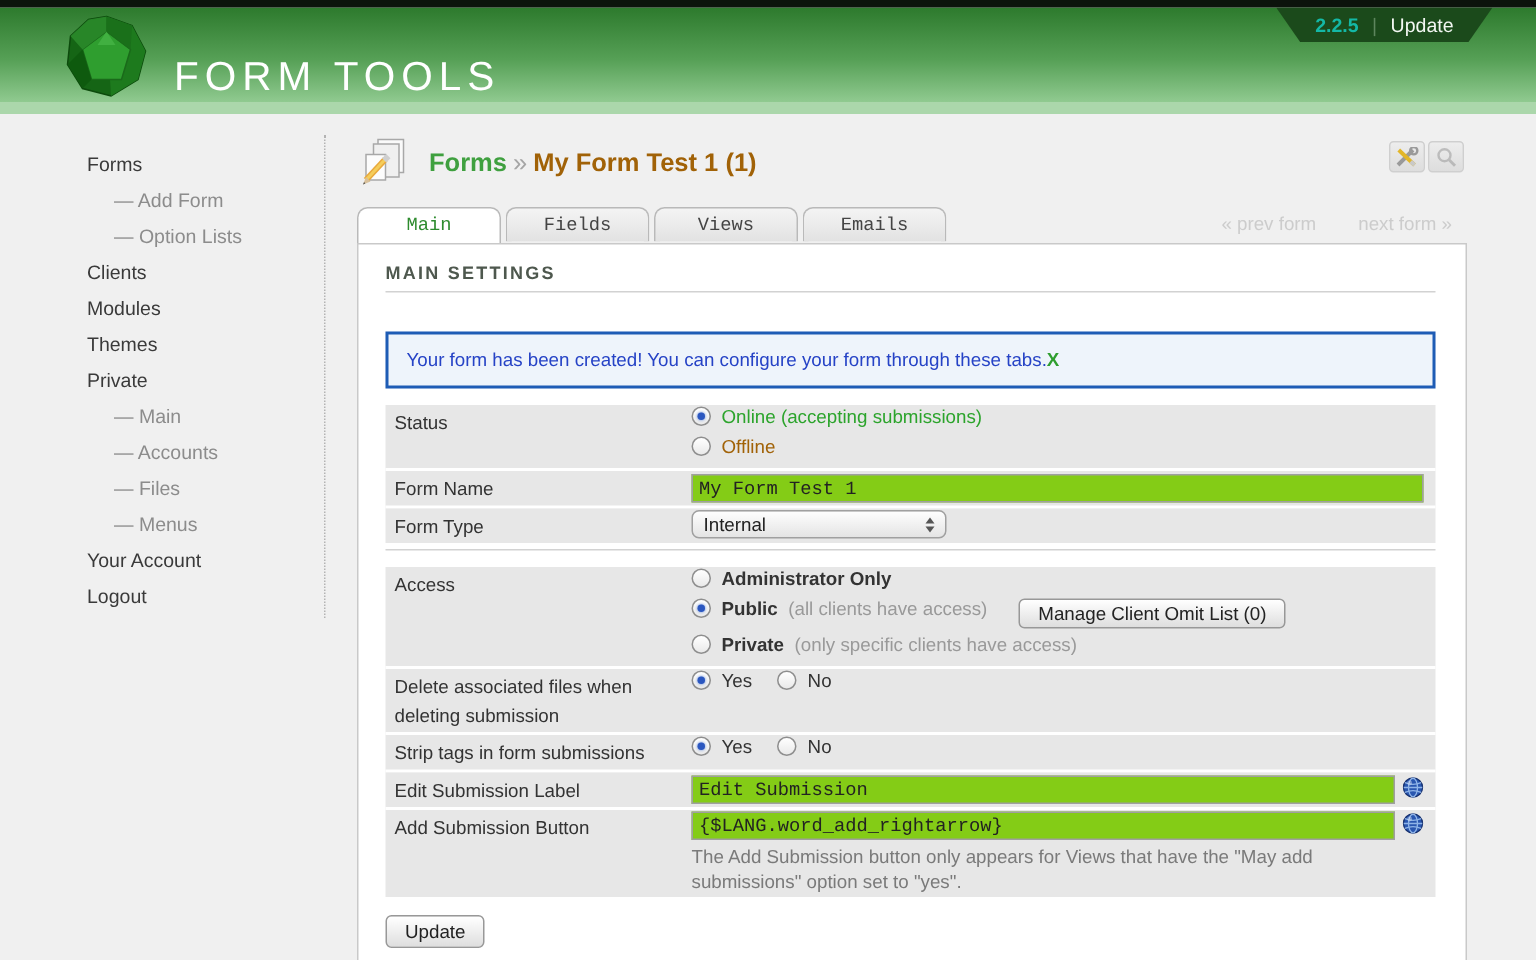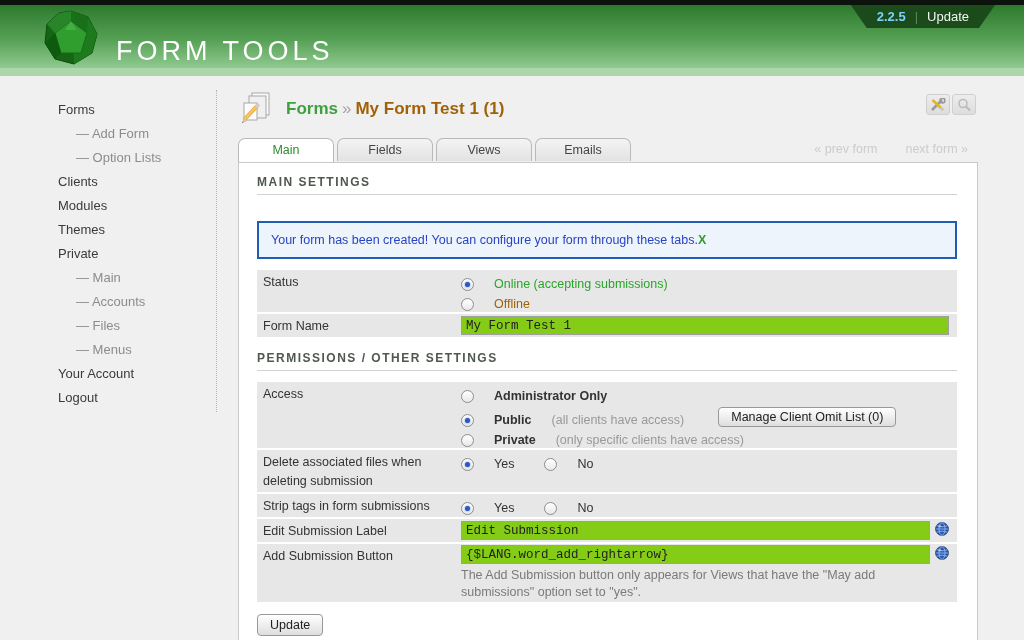--- a/index.html
+++ b/index.html
@@ -11,21 +11,21 @@
   
   .top-strip { position:absolute; top:0; left:0; width:1024px; height:5px; background:#0c130c; z-index:6; }
   .header { position:absolute; top:5px; left:0; width:1024px; height:63px;
     background:linear-gradient(180deg,#2d7a2d 0%,#56a056 55%,#90ca90 100%); }
   .header-band { position:absolute; top:68px; left:0; width:1024px; height:8px; background:#abd7ab; }
   .logo { position:absolute; left:42px; top:10px; display:flex; align-items:center; gap:16px; z-index:7; }
   .logo-text { color:#ffffff; font-size:27px; letter-spacing:4px; font-weight:normal;margin-top:24px; }
   .version-badge { position:absolute; top:5px; right:29px; height:23px; z-index:7;
     background:#1b4a1b; padding:0 26px; display:flex; align-items:center; gap:9px;
     clip-path:polygon(0 0,100% 0,calc(100% - 16px) 100%,16px 100%); }
-  .version-number { color:#7dd3fc; font-weight:bold; font-size:13px; }
+  .version-number { color:#14b8a6; font-weight:bold; font-size:13px; }
   .version-sep { color:#5d855d; font-size:13px; }
   .update-link { color:#f2f7f2; font-size:13px; cursor:pointer; }
   
   .sidebar { position:absolute; left:0; top:84px; width:217px; }
   .sidebar ul { list-style:none; margin-top:14px; }
   .sidebar li { height:24px; line-height:24px; font-size:13px; cursor:pointer; }
   .sidebar li.top { padding-left:58px; color:#3a3a3a; }
   .sidebar li.sub { padding-left:76px; color:#8c8c8c; }
   .sidebar-divider { position:absolute; left:216px; top:90px; height:322px; border-left:1px dotted #b3b3b3; }
   
@@ -37,39 +37,39 @@
   .crumb-sep { color:#a5a5a5; font-weight:normal; padding:0 4px; }
   .crumb-title { color:#a16207; }
   .icon-buttons { position:absolute; right:2px; top:10px; display:flex; gap:2px; }
   .icon-btn { width:24px; height:21px; border:1px solid #cfcfcf; border-radius:3px;
     background:linear-gradient(#ededed,#dddddd); display:flex; align-items:center; justify-content:center; cursor:pointer; }
   
   .tab-row { position:relative; height:24px; z-index:2; }
   .tabs { display:flex; gap:3px; }
   .tab { width:96px; height:23px; line-height:22px; text-align:center; font-size:12.5px; color:#444;
     background:linear-gradient(#f4f4f4,#e2e2e2); border:1px solid #b9b9b9; border-bottom:none;
-    border-radius:7px 7px 0 0; cursor:pointer; }
+    border-radius:7px 7px 0 0; cursor:pointer;font-family:Liberation Mono, monospace; }
   .tab.active { height:24px; background:#ffffff; color:#2e8b2e; margin-bottom:-1px; }
   .pager { position:absolute; right:10px; top:4px; display:flex; gap:28px; color:#cccccc; }
   .pager span { cursor:pointer; }
   
   .panel { position:relative; z-index:1; background:#fff; border:1px solid #c9c9c9;
     padding:10px 20px 20px 18px; height:560px; }
   .section-heading { font-size:12px; font-weight:bold; color:#4e584e; letter-spacing:1.5px; line-height:15px; margin-top:2px; }
   .rule { border-top:1px solid #d2d2d2; margin-top:4px; }
   .notice { margin-top:26px; height:38px; border:2px solid #1e5cb5; background:#eef4fb;
     display:flex; align-items:center; padding:0 12px; }
   .notice-text { color:#2643c6; }
   .notice-close { color:#2f9e2f; font-weight:bold; cursor:pointer; }
   .settings-table { margin-top:11px; }
   .row { display:flex; background:#e7e7e7; border-bottom:2px solid #ffffff; padding:1px 8px 1px 6px; }
   .row:last-child { border-bottom:none; }
   .row-label { width:198px; flex:none; color:#333; line-height:19px; padding-top:2px; }
   .row-value { flex:1; min-width:0; }
-  .opt-line { display:flex; align-items:flex-end; height:20px; gap:20px; }
+  .opt-line { display:flex; align-items:flex-start; height:20px; gap:7px; }
   .radio { width:13px; height:13px; flex:none; border-radius:50%; border:1px solid #8e8e8e;
     background:linear-gradient(#ffffff,#e9e9e9); position:relative; cursor:pointer; }
   .radio.checked::after { content:''; position:absolute; left:3px; top:3px; width:5px; height:5px;
     border-radius:50%; background:#2b57c0; box-shadow:0 0 2px #5a84d8; }
   .online-label { color:#2ca42c; }
   .offline-label { color:#a16207; }
   .opt-bold { font-weight:bold; color:#333; }
   .opt-note { color:#999; }
   .yn-label { color:#333; margin-right:10px; }
   .text-input { flex:1; min-width:0; height:19px; border:1px solid #9f9f9f; background:#84cc16;
@@ -209,23 +209,34 @@
             <span class="offline-label">Offline</span>
           </div>
         </div>
       </div>
       <div class="row">
         <div class="row-label">Form Name</div>
         <div class="row-value input-line">
           <input class="text-input" type="text" value="My Form Test 1" style="">
         </div>
       </div>
-    </div>
-
-    <div class="section-heading" style="margin-top:14px">PERMISSIONS / OTHER SETTINGS</div>
+      <div class="row">
+        <div class="row-label">Form Type</div>
+        <div class="row-value">
+          <div class="select">
+            <span class="select-value">Internal</span>
+            <span class="stepper">
+                <i class="up"></i>
+                <i class="down"></i>
+              </span>
+          </div>
+        </div>
+      </div>
+    </div>
+
     <div class="rule"></div>
 
     <div class="settings-table">
       <div class="row">
         <div class="row-label">Access</div>
         <div class="row-value">
           <div class="opt-line">
             <span class="radio"></span>
             <span class="opt-bold">Administrator Only</span>
           </div>

